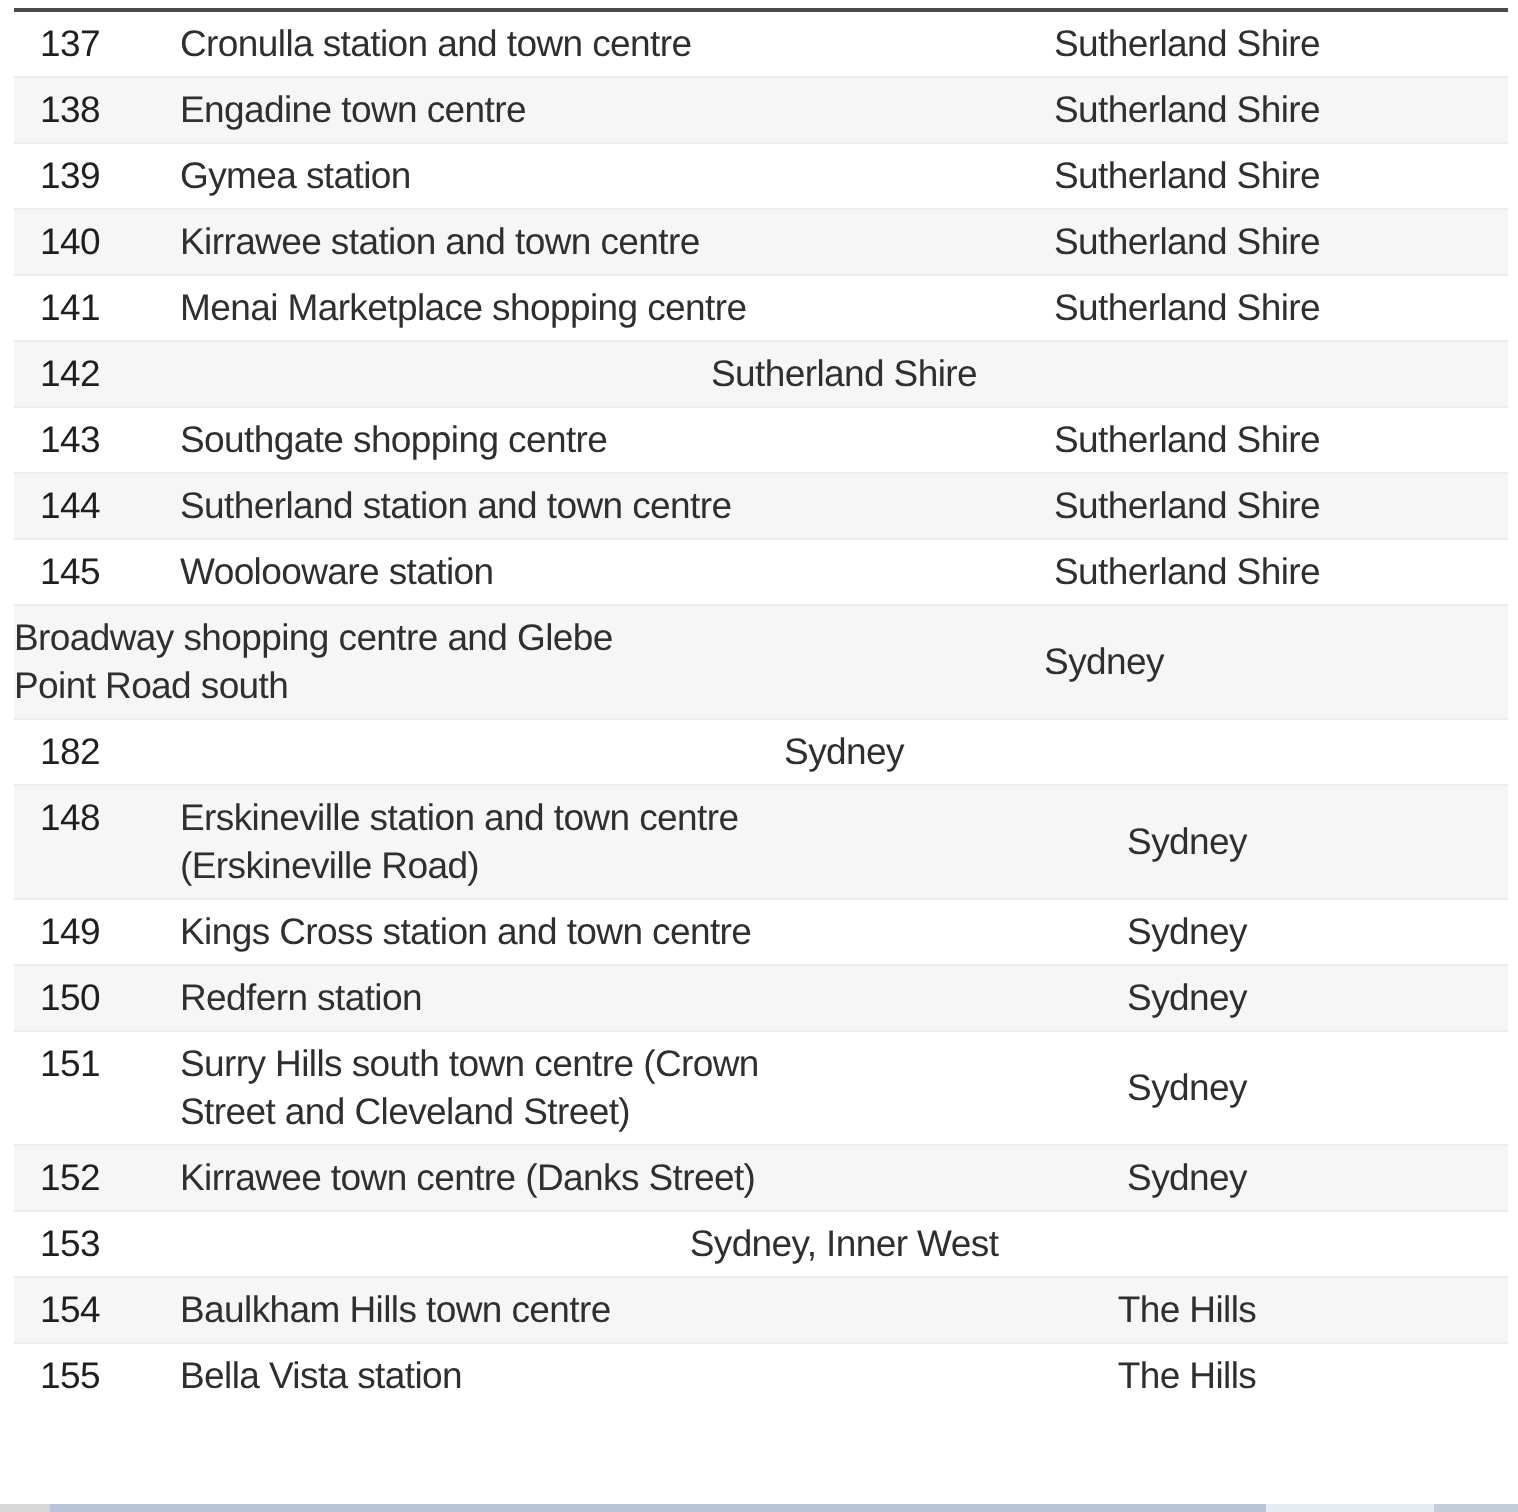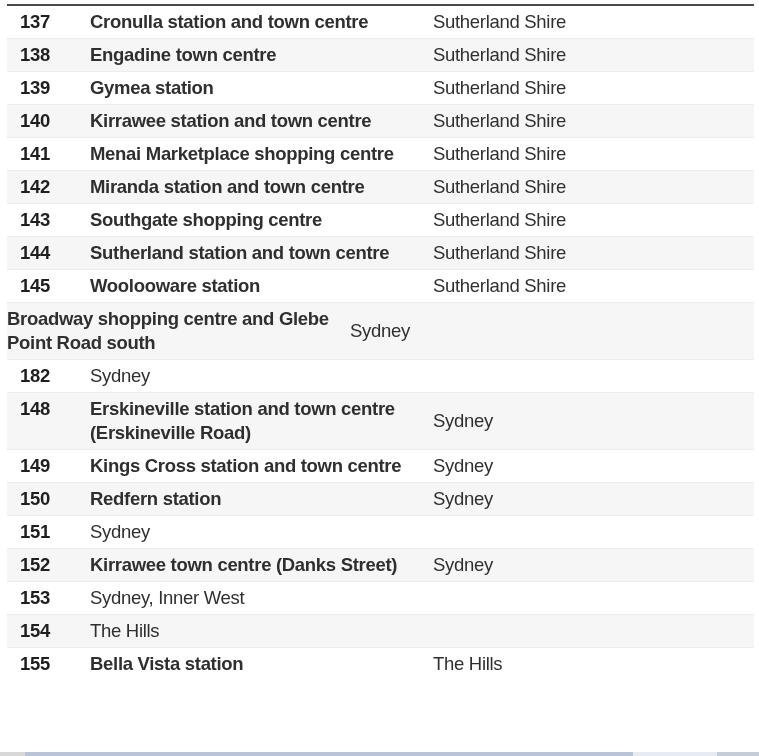--- a/index.html
+++ b/index.html
@@ -26,33 +26,33 @@
     padding: 4px 0;
     font-size: 18.5px;
     line-height: 24px;
     letter-spacing: -0.3px;
   }
   .row + .row { border-top: 1px solid var(--c-divider); }
   .row.alt { background: var(--c-alt-bg); }
   .cell.num {
     width: 83px;
     padding-left: 13px;
-    font-weight: bold;
+    font-weight: normal;
     color: #1f1f1f;
     flex: 0 0 auto;
   }
   .cell.name {
     width: 343px;
     flex: 0 0 auto;
     white-space: pre; 
-    font-weight: bold;
   }
   .cell.lga {
     flex: 1 1 auto;
     align-self: center;
+    text-align: center;
   }
   .bottom-strip {
     position: absolute;
     left: 0; top: 748px;
     width: 759px; height: 5px;
   }
   .strip-seg { position: absolute; top: 0; height: 5px; }
 </style>
 </head>
 <body>
@@ -80,21 +80,20 @@
       <div class="cell name">Kirrawee station and town centre</div>
       <div class="cell lga">Sutherland Shire</div>
     </div>
       <div class="row">
       <div class="cell num">141</div>
       <div class="cell name">Menai Marketplace shopping centre</div>
       <div class="cell lga">Sutherland Shire</div>
     </div>
       <div class="row alt">
       <div class="cell num">142</div>
-      <div class="cell name">Miranda station and town centre</div>
       <div class="cell lga">Sutherland Shire</div>
     </div>
       <div class="row">
       <div class="cell num">143</div>
       <div class="cell name">Southgate shopping centre</div>
       <div class="cell lga">Sutherland Shire</div>
     </div>
       <div class="row alt">
       <div class="cell num">144</div>
       <div class="cell name">Sutherland station and town centre</div>
@@ -125,33 +124,36 @@
       <div class="cell name">Kings Cross station and town centre</div>
       <div class="cell lga">Sydney</div>
     </div>
       <div class="row alt">
       <div class="cell num">150</div>
       <div class="cell name">Redfern station</div>
       <div class="cell lga">Sydney</div>
     </div>
       <div class="row">
       <div class="cell num">151</div>
+      <div class="cell name">Surry Hills south town centre (Crown
+Street and Cleveland Street)</div>
       <div class="cell lga">Sydney</div>
     </div>
       <div class="row alt">
       <div class="cell num">152</div>
       <div class="cell name">Kirrawee town centre (Danks Street)</div>
       <div class="cell lga">Sydney</div>
     </div>
       <div class="row">
       <div class="cell num">153</div>
       <div class="cell lga">Sydney, Inner West</div>
     </div>
       <div class="row alt">
       <div class="cell num">154</div>
+      <div class="cell name">Baulkham Hills town centre</div>
       <div class="cell lga">The Hills</div>
     </div>
       <div class="row">
       <div class="cell num">155</div>
       <div class="cell name">Bella Vista station</div>
       <div class="cell lga">The Hills</div>
     </div>
     </div>
 
   <div class="bottom-strip" id="strip">

